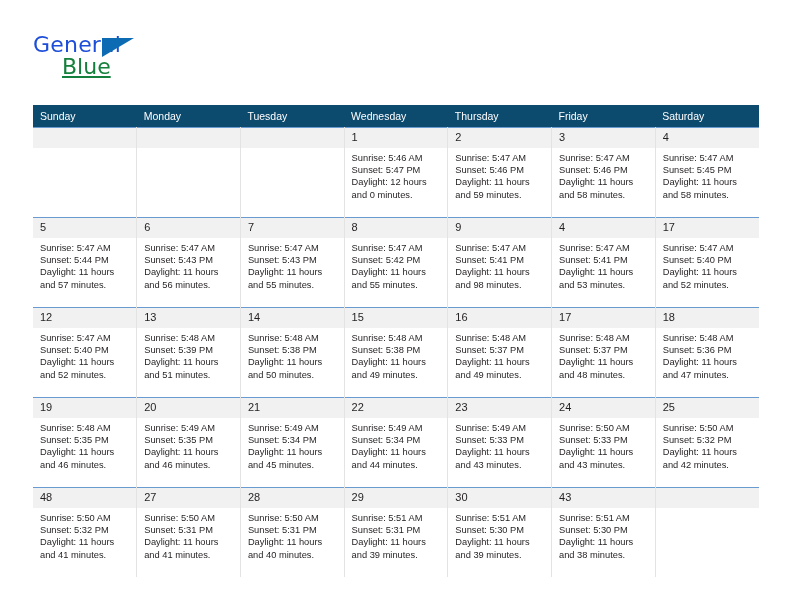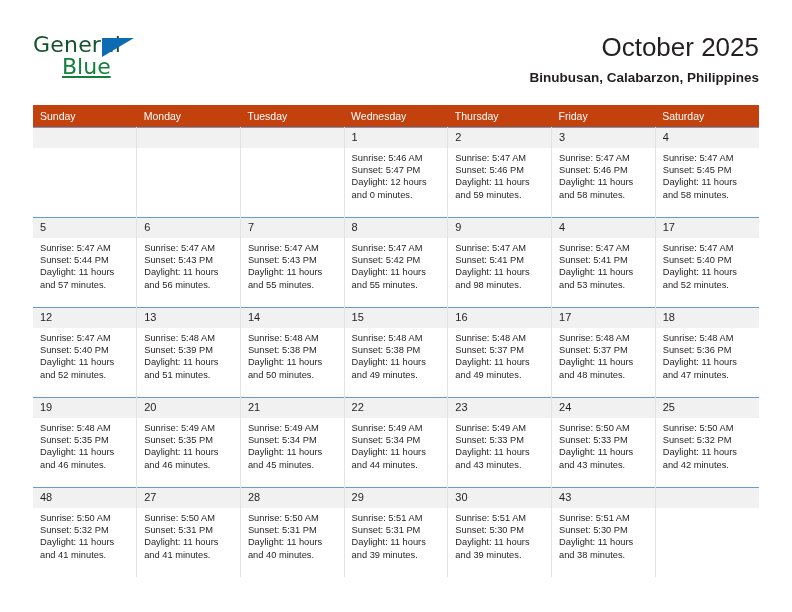--- a/index.html
+++ b/index.html
@@ -35,21 +35,21 @@
     top: 2px;
     width: 180px;
     height: 62px;
   }
   .logo-general {
     position: absolute;
     left: 0;
     top: 0;
     font-size: 22px;
     letter-spacing: 0.2px;
-    color: #14532d;
+    color: #1d4ed8;
     font-family: "DejaVu Sans", sans-serif;
   }
   .logo-triangle {
     position: absolute;
     left: 69px;
     top: 6px;
     width: 0;
     height: 0;
     border-left: 32px solid #0d6bb3;
     border-bottom: 19px solid transparent;
@@ -90,21 +90,21 @@
   
   .calendar {
     position: absolute;
     left: 33px;
     top: 105px;
     width: 726px;
     border-collapse: collapse;
     table-layout: fixed;
   }
   .calendar th {
-    background: #c2410c;
+    background: #0c4a6e;
     color: #ffffff;
     font-size: 10.5px;
     font-weight: normal;
     text-align: left;
     padding: 5px 0 5px 7px;
     height: 11px;
     border: none;
   }
   .calendar td {
     vertical-align: top;
@@ -145,24 +145,20 @@
 </head>
 <body>
 
 <div class="page">
 
   <div class="header">
     <div class="logo">
       <span class="logo-general">General</span>
       <span class="logo-triangle"></span>
       <span class="logo-blue">Blue</span>
-    </div>
-    <div class="title-block">
-      <div class="cal-title">October 2025</div>
-      <div class="cal-subtitle">Binubusan, Calabarzon, Philippines</div>
     </div>
   </div>
 
   <table class="calendar">
     <thead>
       <tr>
         <th>Sunday</th>
         <th>Monday</th>
         <th>Tuesday</th>
         <th>Wednesday</th>

